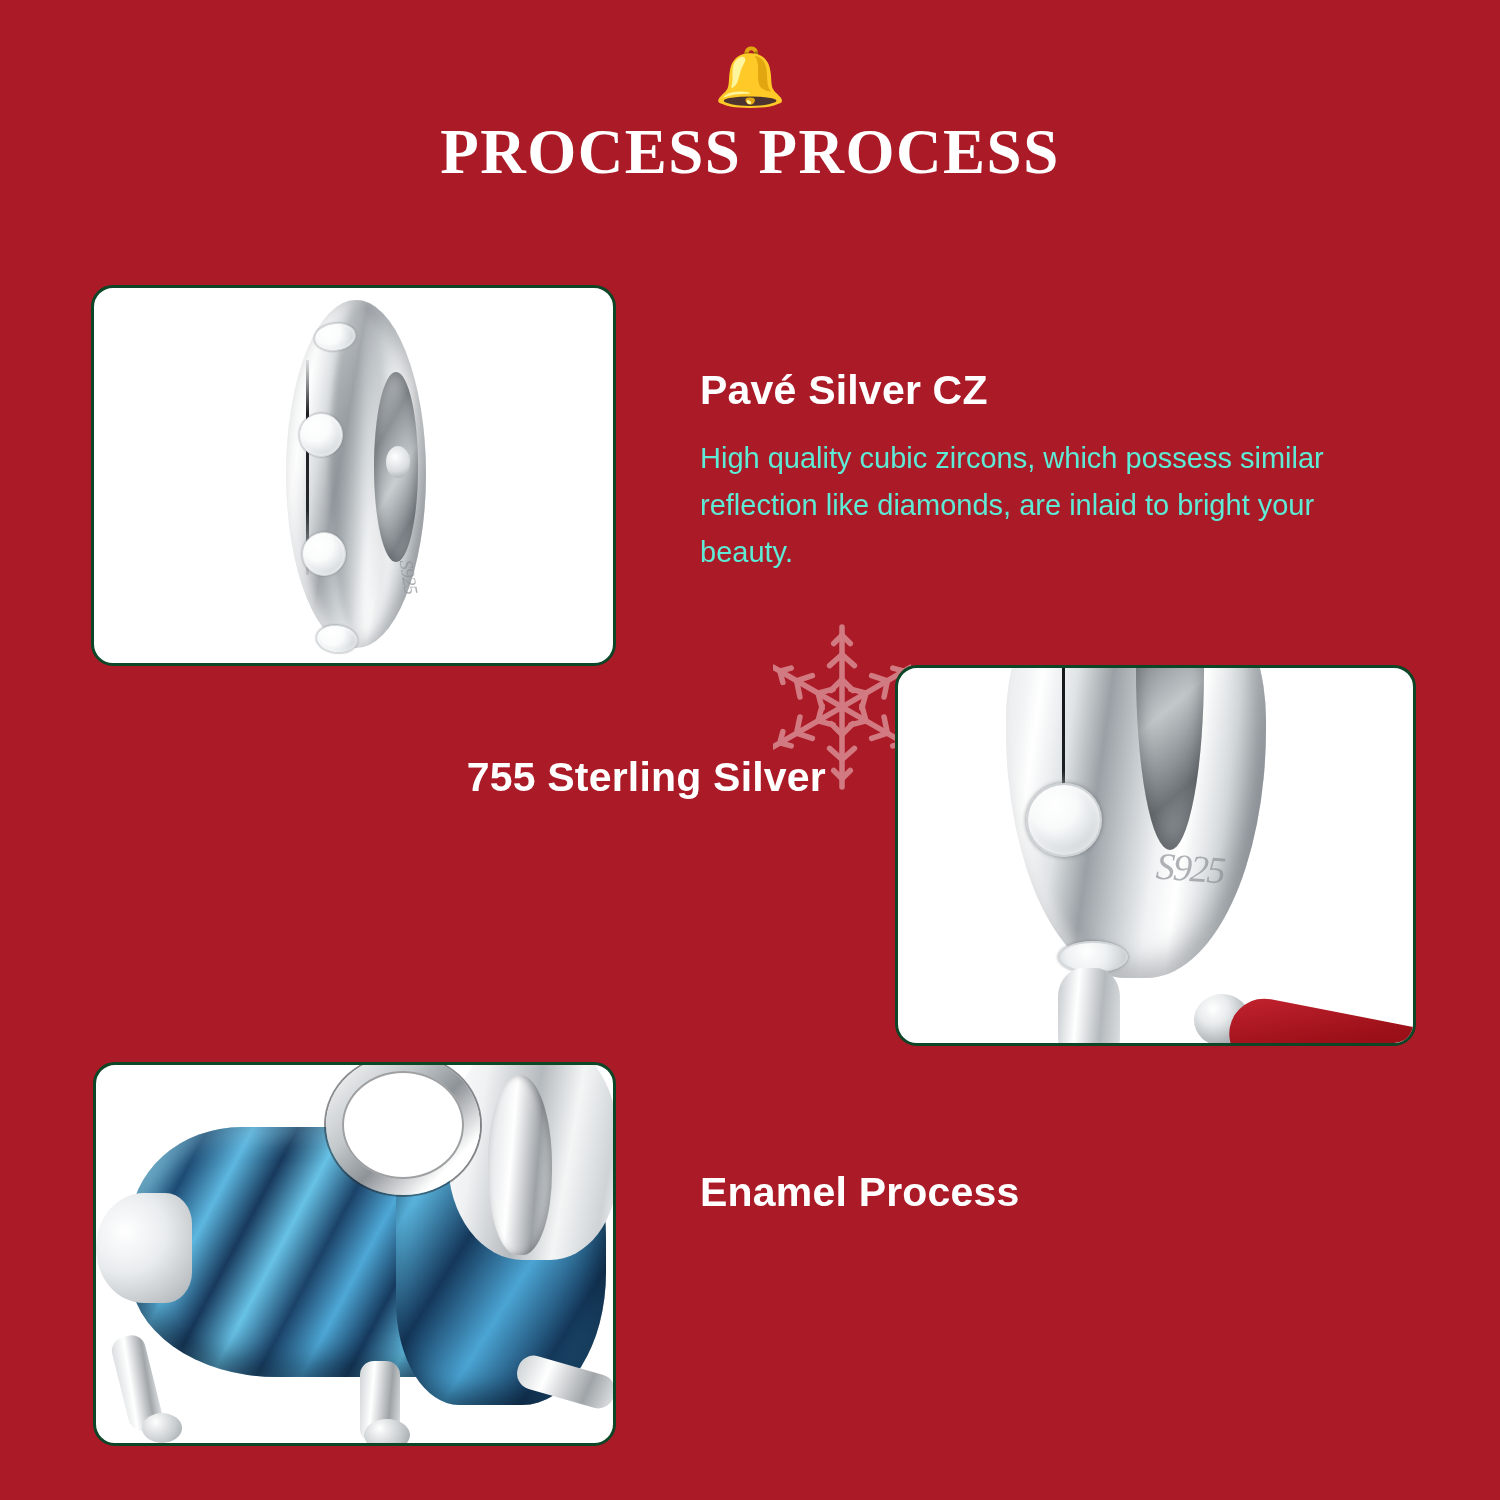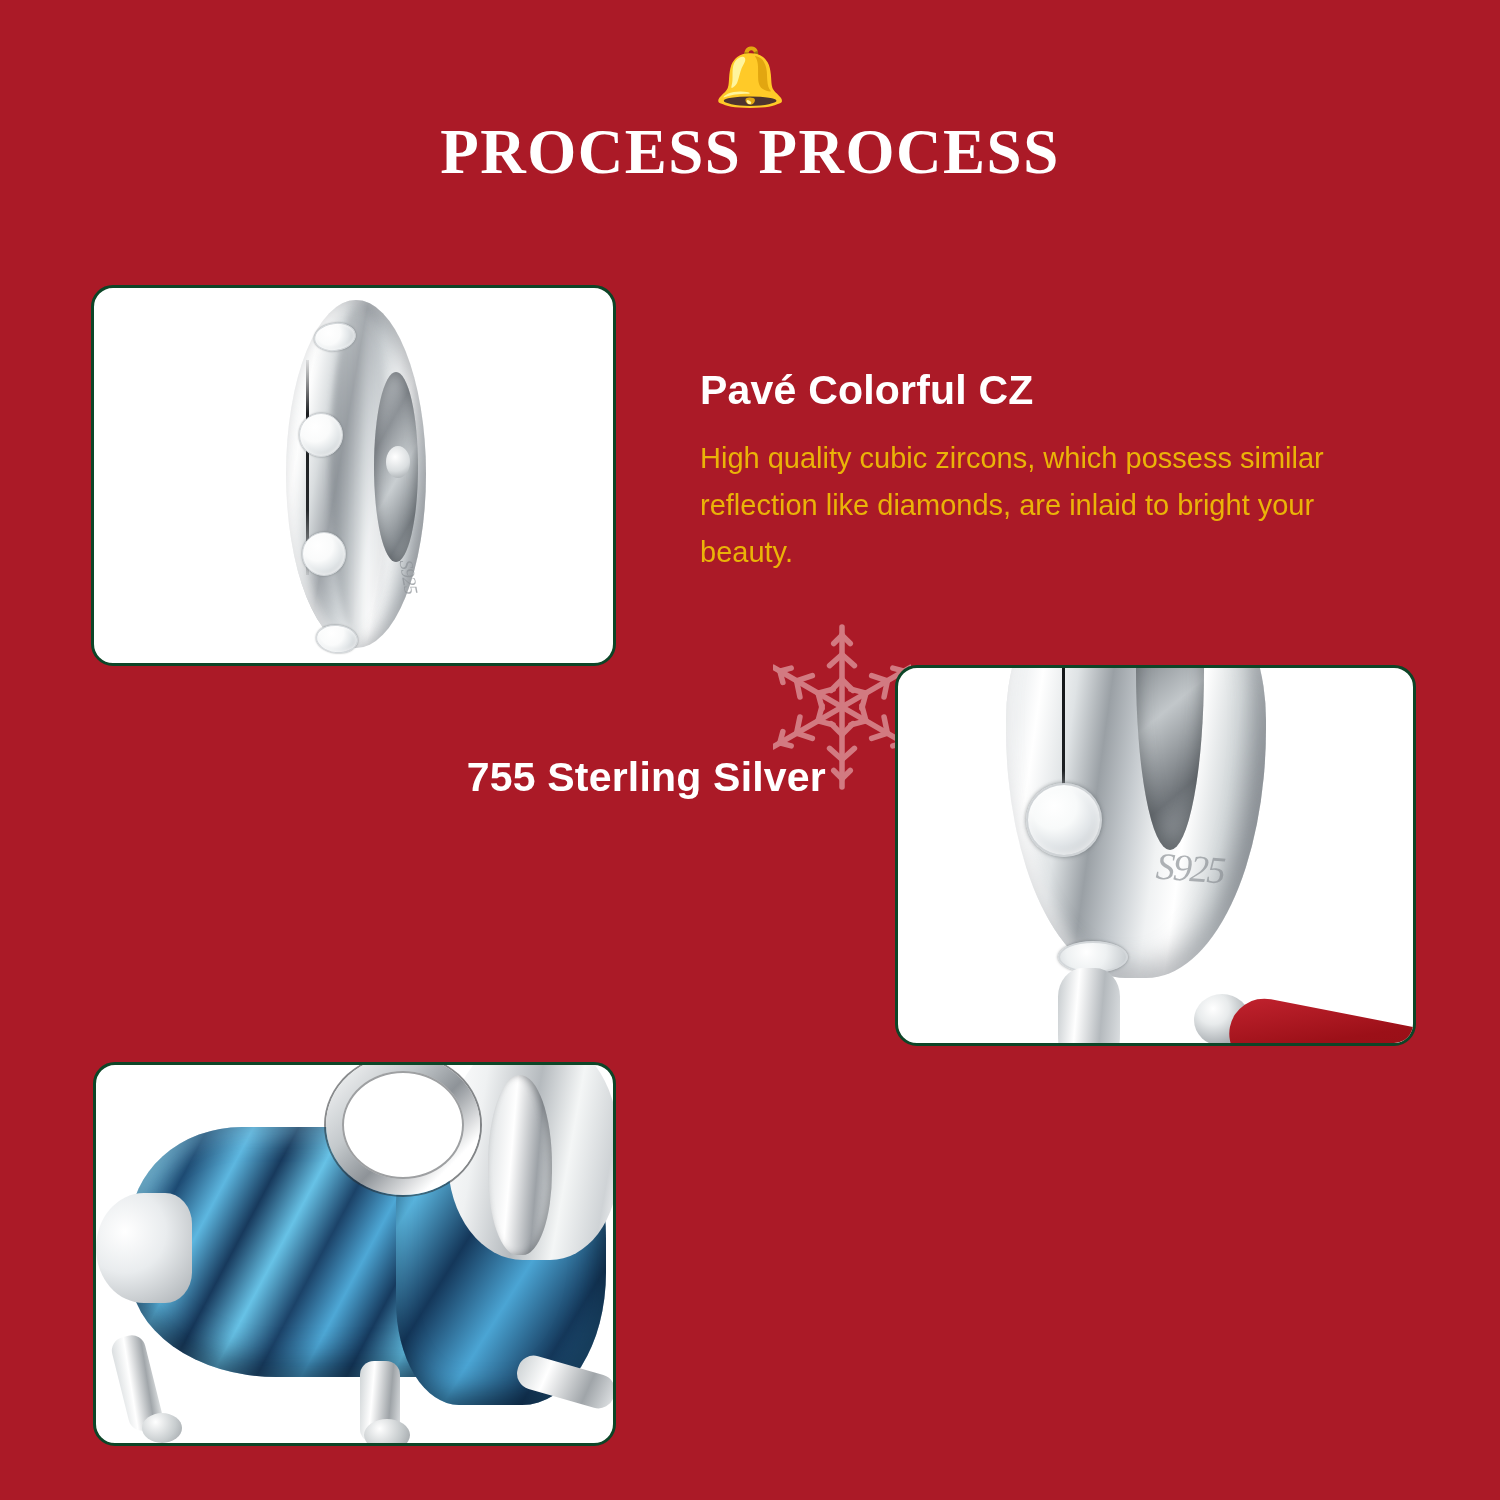--- a/index.html
+++ b/index.html
@@ -351,21 +351,21 @@
     display: block;
     color: #ffffff;
     font-weight: bold;
     font-size: 41px;
     line-height: 1.1;
     margin: 0 0 22px 0;
     letter-spacing: .2px;
   }
   .block-body {
     display: block;
-    color: #eab308;
+    color: #5eead4;
     font-size: 29px;
     line-height: 1.62;
     margin: 0;
     font-weight: 400;
   }
 
   #block-pave   { left: 700px; top: 368px;  width: 660px; text-align: left; }
   #block-silver { left: 150px; top: 755px;  width: 676px; text-align: right; }
   #block-enamel { left: 700px; top: 1170px; width: 720px; text-align: left; }
 </style>
@@ -388,21 +388,21 @@
       <div id="ring1-seam"></div>
       <div id="ring1-cz-top" class="cz-gem"></div>
       <div id="ring1-cz-mid" class="cz-gem"></div>
       <div id="ring1-cz-low" class="cz-gem"></div>
       <div id="ring1-cz-bottom" class="cz-gem"></div>
       <div id="ring1-stamp">S925</div>
     </div>
   </div>
 
   <div id="block-pave" class="text-block">
-    <span class="block-heading">Pavé Colorful CZ</span>
+    <span class="block-heading">Pavé Silver CZ</span>
     <span class="block-body">High quality cubic zircons, which possess similar reflection like diamonds, are inlaid to bright your beauty.</span>
   </div>
 
   <div id="block-silver" class="text-block">
     <span class="block-heading">755 Sterling Silver</span>
   </div>
 
   <svg id="snowflake" viewBox="0 0 100 120">
     <g stroke="#f6d2d4" stroke-width="4" stroke-linecap="round" fill="none" transform="translate(50,60)">
       <g>
@@ -477,15 +477,16 @@
       <div id="dog-ring"></div>
       <div id="dog-leg-front"></div>
       <div id="dog-paw-front"></div>
       <div id="dog-leg-mid"></div>
       <div id="dog-paw-mid"></div>
       <div id="dog-leg-back"></div>
     </div>
   </div>
 
   <div id="block-enamel" class="text-block">
+    <span class="block-heading">Enamel Process</span>
   </div>
 
 </div>
 
 </body></html>

